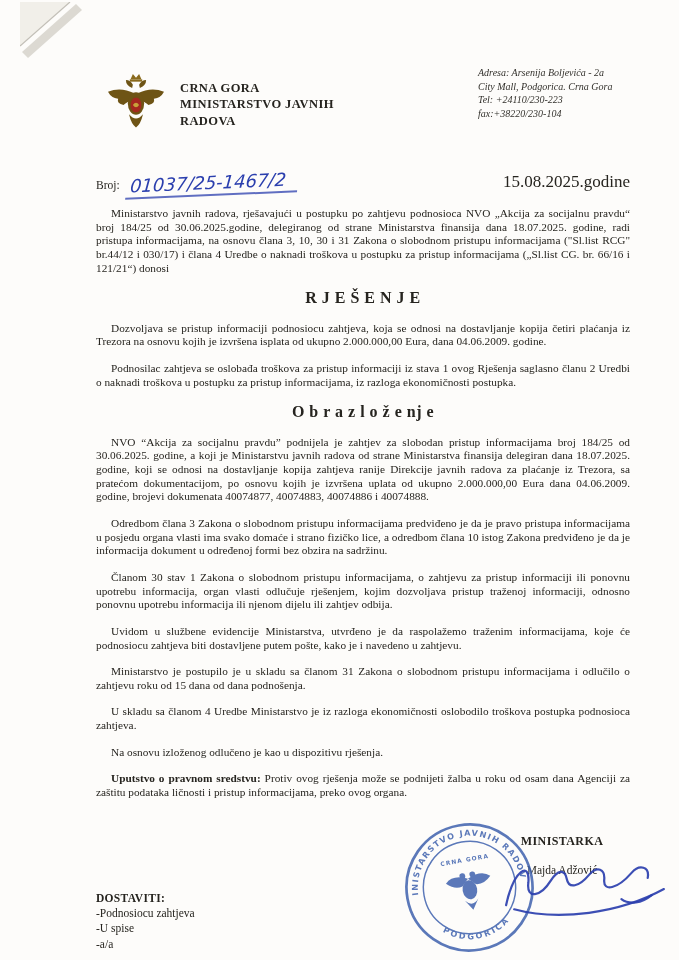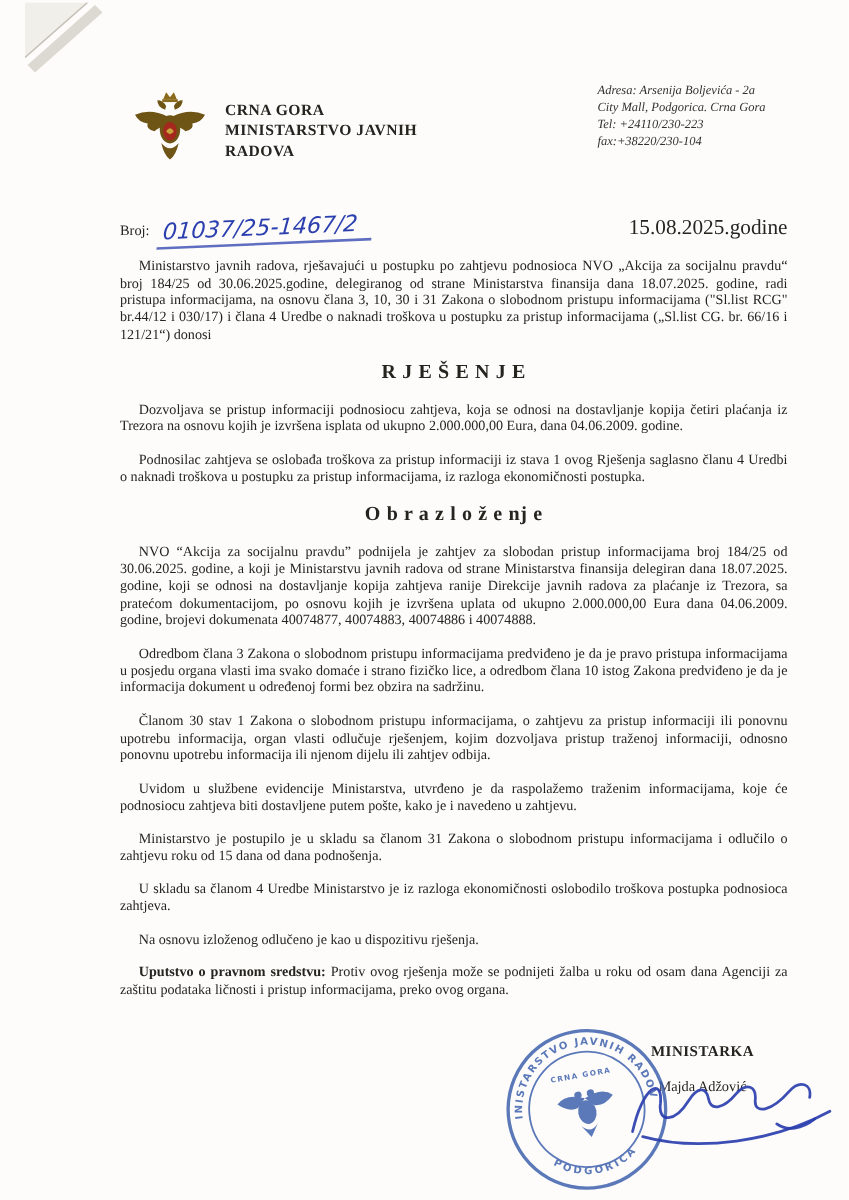--- a/index.html
+++ b/index.html
@@ -96,32 +96,38 @@
     <div class="broj">
       <span class="broj-label">Broj:</span><span class="broj-value">01037/25-1467/2</span>
     </div>
     <div class="date">15.08.2025.godine</div>
   </div>
 
   <div class="doc-body">
     <p class="para indent">Ministarstvo javnih radova, rješavajući u postupku po zahtjevu podnosioca NVO „Akcija za socijalnu pravdu“ broj 184/25 od 30.06.2025.godine, delegiranog od strane Ministarstva finansija dana 18.07.2025. godine, radi pristupa informacijama, na osnovu člana 3, 10, 30 i 31 Zakona o slobodnom pristupu informacijama ("Sl.list RCG" br.44/12 i 030/17) i člana 4 Uredbe o naknadi troškova u postupku za pristup informacijama („Sl.list CG. br. 66/16 i 121/21“) donosi</p>
     <p class="heading">R J E Š E N J E</p>
     <p class="para indent">Dozvoljava se pristup informaciji podnosiocu zahtjeva, koja se odnosi na dostavljanje kopija četiri plaćanja iz Trezora na osnovu kojih je izvršena isplata od ukupno 2.000.000,00 Eura, dana 04.06.2009. godine.</p>
-    <p class="para indent">Podnosilac zahtjeva se oslobađa troškova za pristup informaciji iz stava 1 ovog Rješenja saglasno članu 4 Uredbi o naknadi troškova u postupku za pristup informacijama, iz razloga ekonomičnosti postupka.</p>
+    <p class="para indent">Podnosilac zahtjeva se oslobađa troškova za pristup informaciji iz stava 1 ovog Rješenja saglasno članu 2 Uredbi o naknadi troškova u postupku za pristup informacijama, iz razloga ekonomičnosti postupka.</p>
     <p class="heading">O b r a z l o ž e nj e</p>
     <p class="para indent">NVO “Akcija za socijalnu pravdu” podnijela je zahtjev za slobodan pristup informacijama broj 184/25 od 30.06.2025. godine, a koji je Ministarstvu javnih radova od strane Ministarstva finansija delegiran dana 18.07.2025. godine, koji se odnosi na dostavljanje kopija zahtjeva ranije Direkcije javnih radova za plaćanje iz Trezora, sa pratećom dokumentacijom, po osnovu kojih je izvršena uplata od ukupno 2.000.000,00 Eura dana 04.06.2009. godine, brojevi dokumenata 40074877, 40074883, 40074886 i 40074888.</p>
     <p class="para indent">Odredbom člana 3 Zakona o slobodnom pristupu informacijama predviđeno je da je pravo pristupa informacijama u posjedu organa vlasti ima svako domaće i strano fizičko lice, a odredbom člana 10 istog Zakona predviđeno je da je informacija dokument u određenoj formi bez obzira na sadržinu.</p>
     <p class="para indent">Članom 30 stav 1 Zakona o slobodnom pristupu informacijama, o zahtjevu za pristup informaciji ili ponovnu upotrebu informacija, organ vlasti odlučuje rješenjem, kojim dozvoljava pristup traženoj informaciji, odnosno ponovnu upotrebu informacija ili njenom dijelu ili zahtjev odbija.</p>
     <p class="para indent">Uvidom u službene evidencije Ministarstva, utvrđeno je da raspolažemo traženim informacijama, koje će podnosiocu zahtjeva biti dostavljene putem pošte, kako je i navedeno u zahtjevu.</p>
     <p class="para indent">Ministarstvo je postupilo je u skladu sa članom 31 Zakona o slobodnom pristupu informacijama i odlučilo o zahtjevu roku od 15 dana od dana podnošenja.</p>
     <p class="para indent">U skladu sa članom 4 Uredbe Ministarstvo je iz razloga ekonomičnosti oslobodilo troškova postupka podnosioca zahtjeva.</p>
     <p class="para indent">Na osnovu izloženog odlučeno je kao u dispozitivu rješenja.</p>
     <p class="para indent"><span class="b">Uputstvo o pravnom sredstvu:</span> <span>Protiv ovog rješenja može se podnijeti žalba u roku od osam dana Agenciji za zaštitu podataka ličnosti i pristup informacijama, preko ovog organa.</span></p>
   </div>
 
+  <div class="deliver">
+    <div class="b">DOSTAVITI:</div>
+    <div>-Podnosiocu zahtjeva</div>
+    <div>-U spise</div>
+    <div>-a/a</div>
+  </div>
 
   <div class="minister">
     <div class="minister-title">MINISTARKA</div>
     <div class="minister-name">Majda Adžović</div>
   </div>
 
   <svg class="stamp" viewBox="0 0 120 120">
     <defs>
       <path id="arcTop" d="M 14 60 A 46 46 0 1 1 106 60"></path>
       <path id="arcBot" d="M 24.8 89.6 A 46 46 0 0 0 95.2 89.6"></path>

